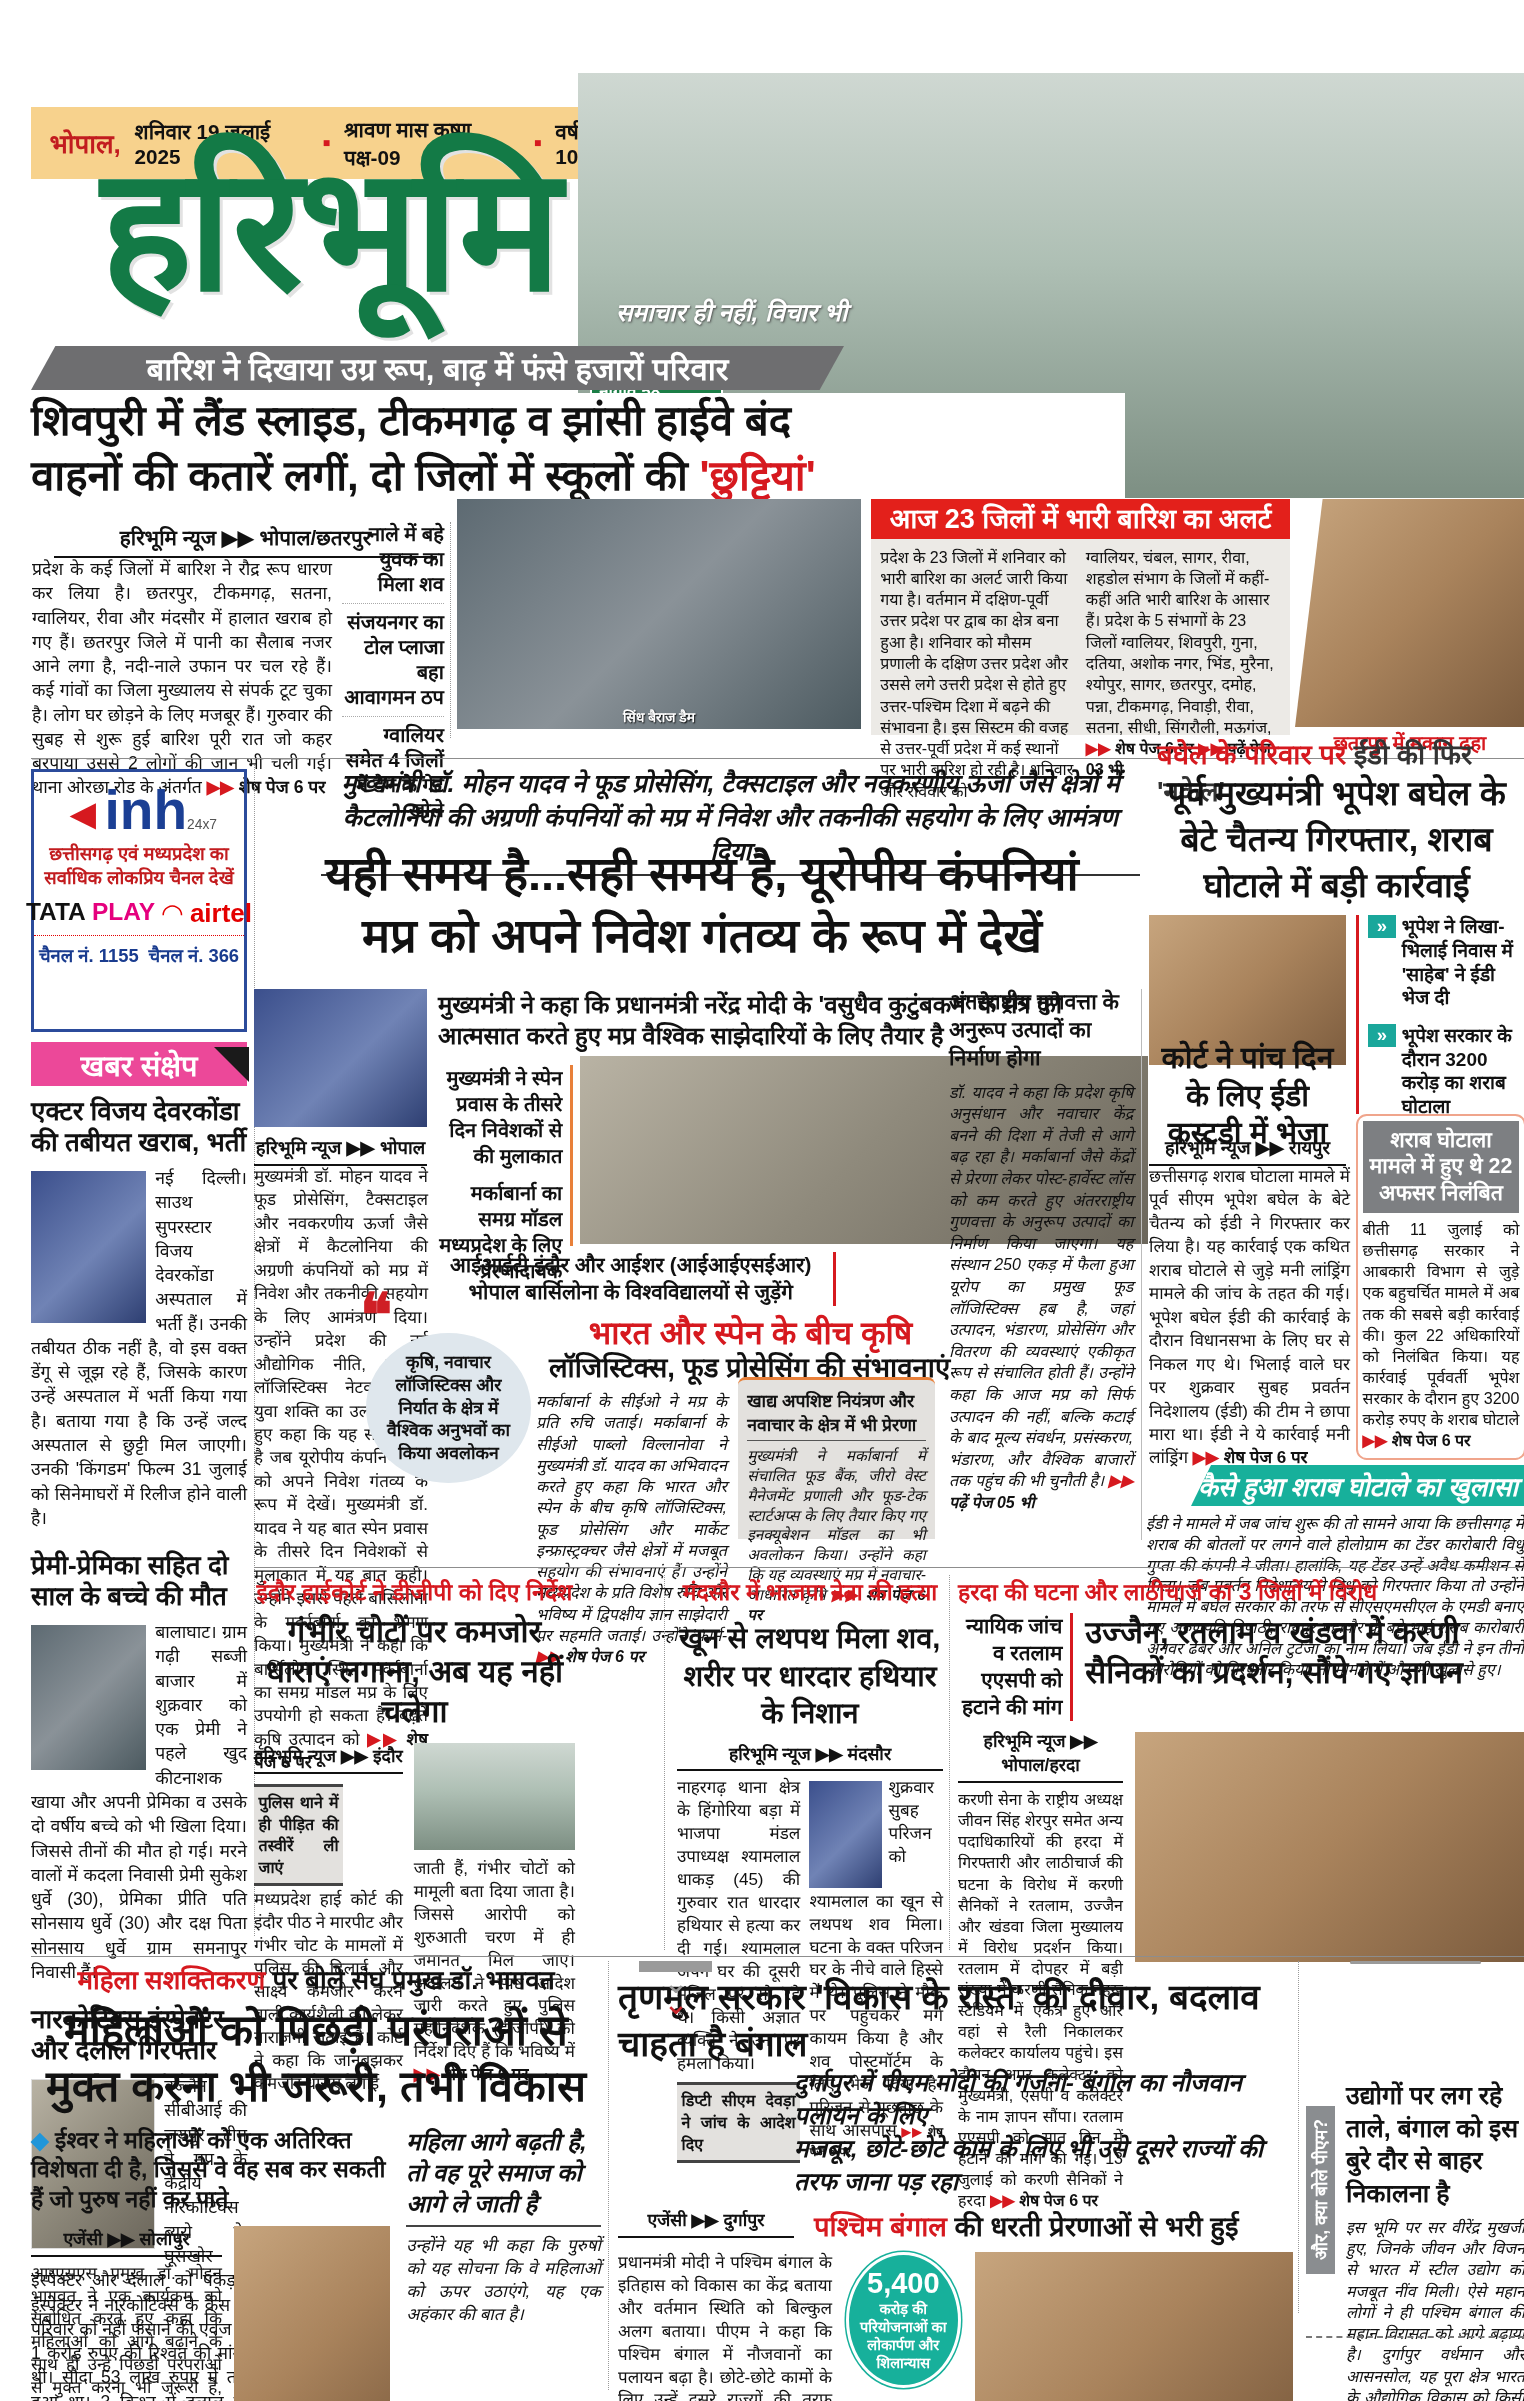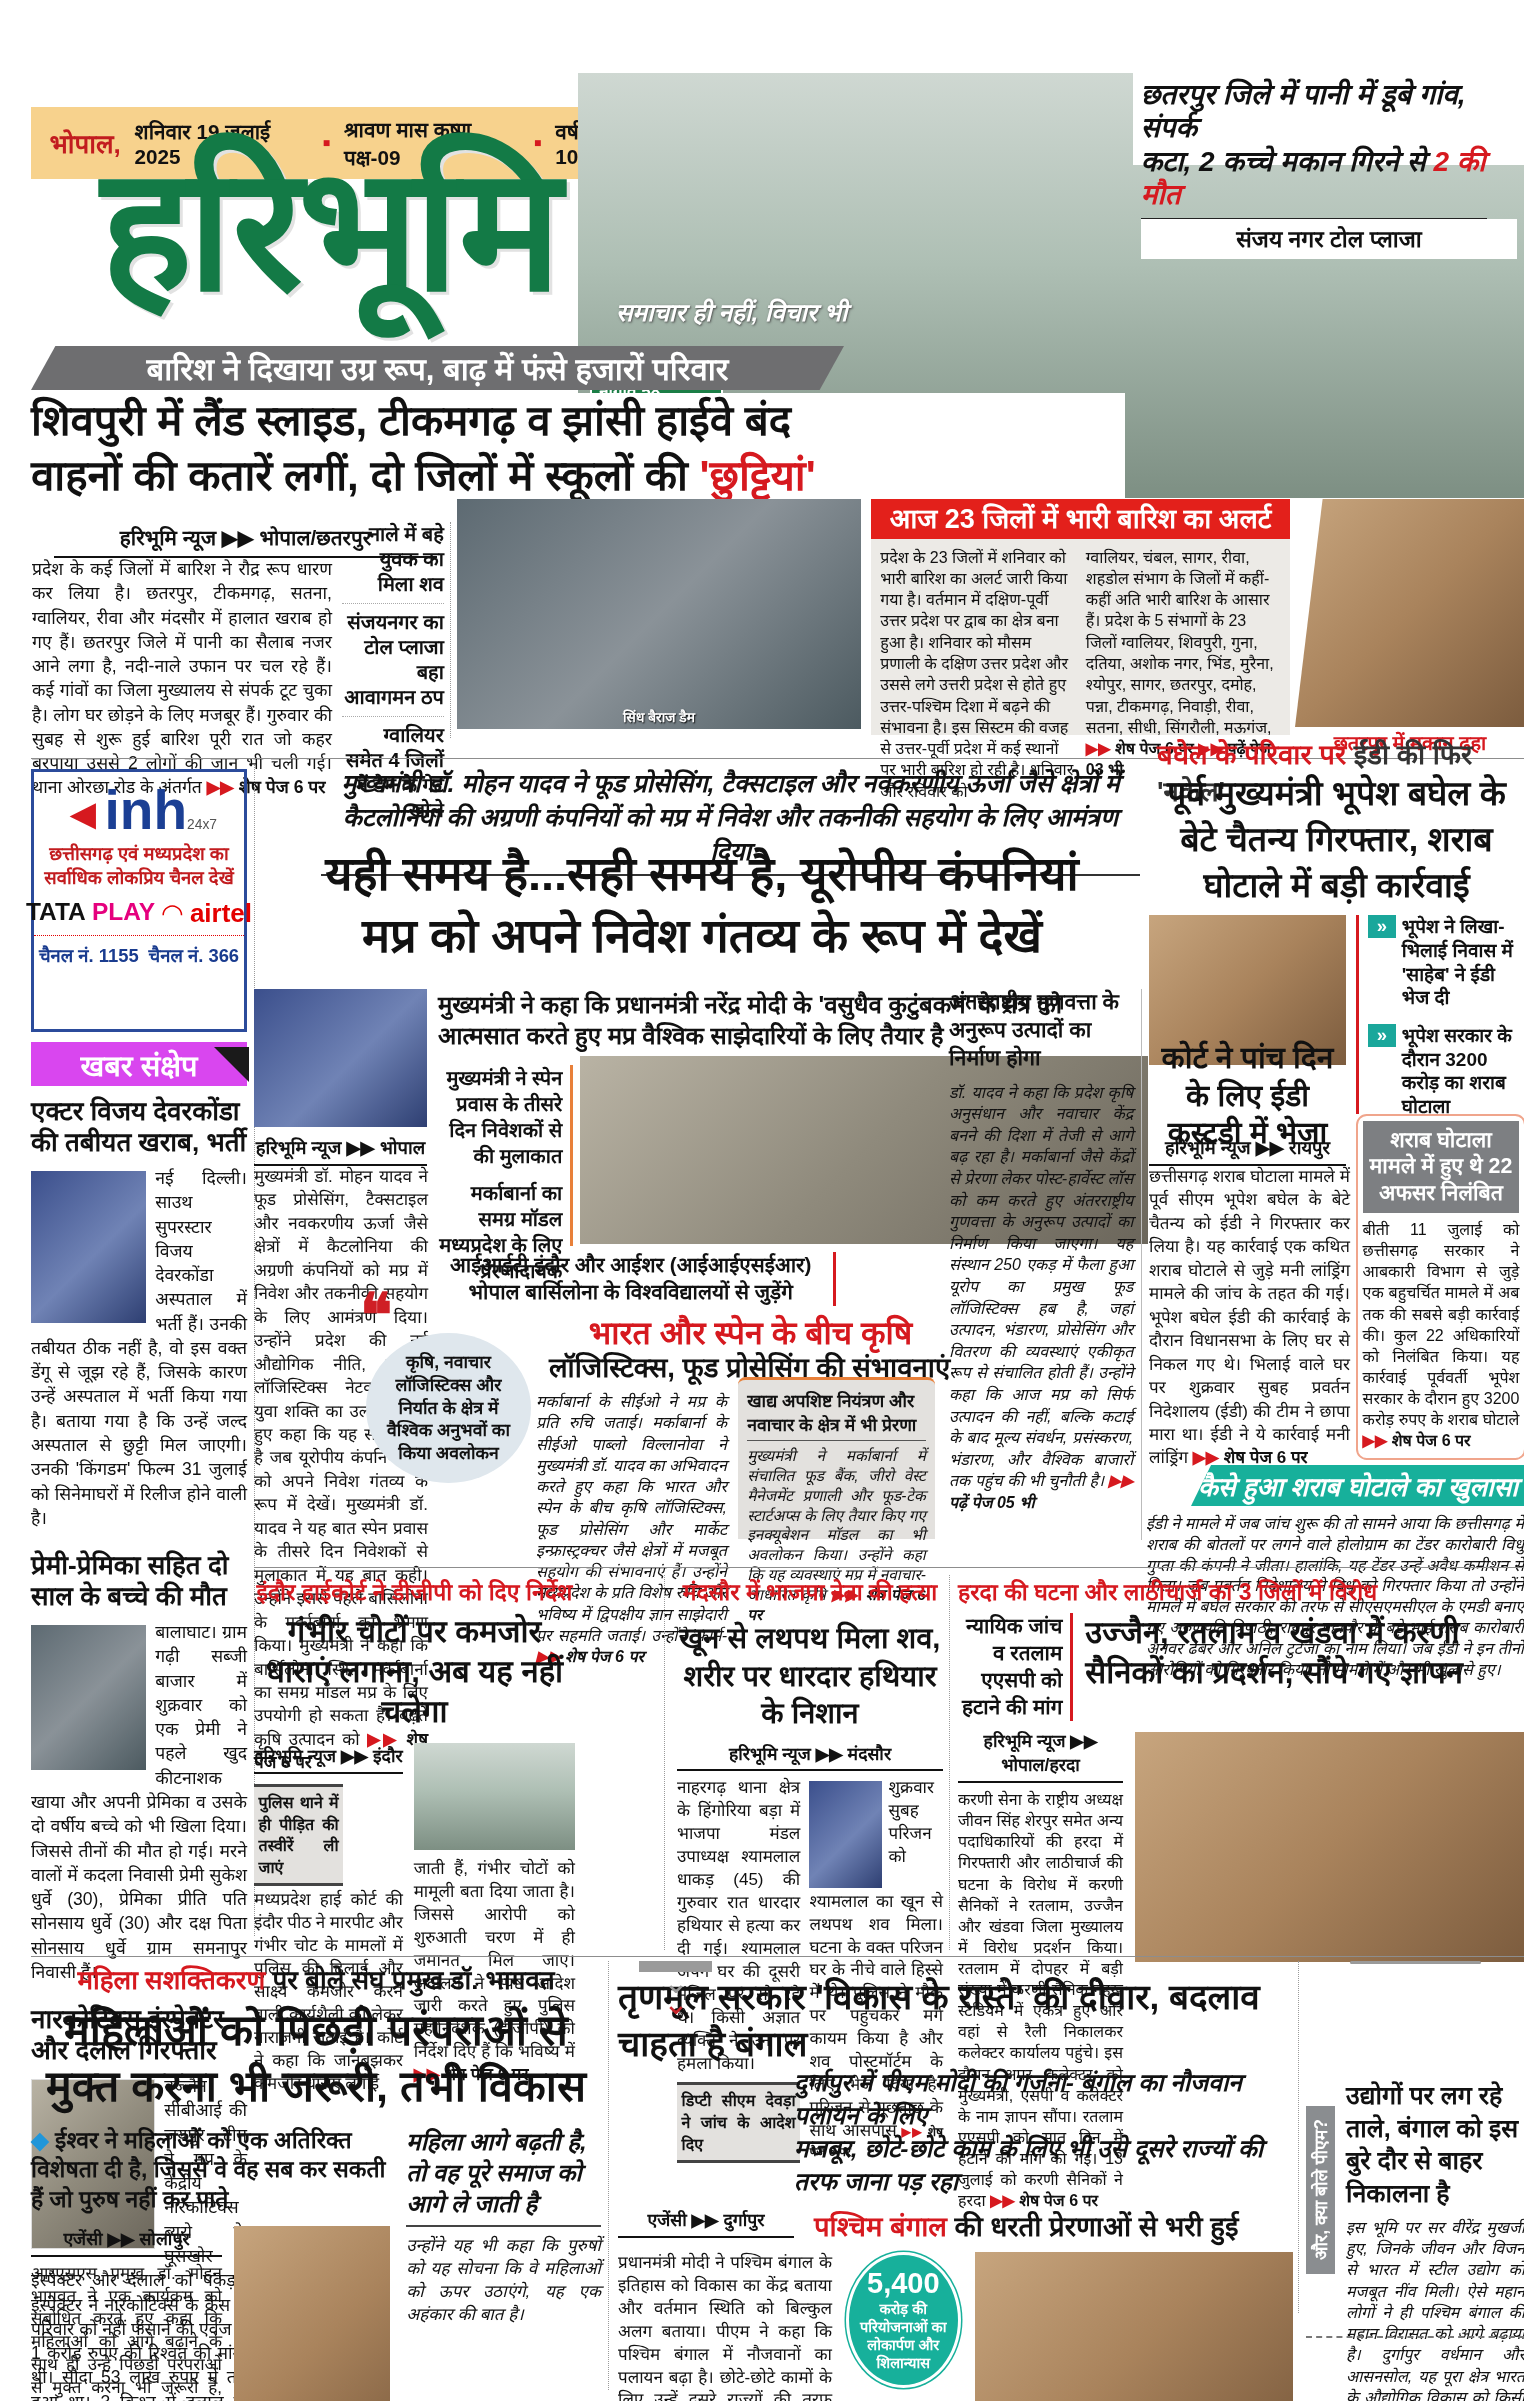--- a/index.html
+++ b/index.html
@@ -47,28 +47,20 @@
   </div>
 
   <div class="abs photo sky" style="left:578px;top:73px;width:947px;height:425px;">
     <div class="abs" style="left:11.5px;top:295px;width:122px;height:66px;background:#1b7e46;border:2.3px solid #fff;border-radius:4.6px;color:#fff;font-weight:bold;font-size:17px;display:flex;flex-direction:column;justify-content:center;padding-left:7.7px;line-height:1.3;">
       <span>नौगांव 58</span>
       <span>छतरपुर 49</span>
     </div>
     <div class="abs" style="left:38px;top:222px;width:321px;font-size:24.5px;font-weight:bold;font-style:italic;color:#fff;text-shadow:0.8px 0.8px 2.3px #444;">समाचार ही नहीं, विचार भी</div>
   </div>
 
-  <div class="abs" style="left:1133px;top:73px;width:392px;height:92px;background:#fff;padding:4.6px 7.7px 0 7.7px;box-sizing:border-box;">
-    <div style="font-size:28px;font-weight:900;font-style:italic;line-height:1.2;">
-      <span>छतरपुर जिले में पानी में डूबे गांव, संपर्क</span><br>
-      <span>कटा, 2 कच्चे मकान गिरने से </span><span class="red">2 की मौत</span>
-    </div>
-    <div style="border-top:1.5px solid #222;margin-top:6.1px;width:92%;"></div>
-    <div class="center" style="font-size:23px;font-weight:bold;padding:3.1px 0 4.6px 0;background:#fff;">संजय नगर टोल प्लाजा</div>
-  </div>
 
   <div class="abs" style="left:69px;top:84px;width:520px;height:275px;display:flex;align-items:center;justify-content:center;color:#137a46;font-weight:900;font-size:172px;letter-spacing:-4.6px;text-shadow:3.1px 3.1px 0 #e2e2e2;">हरिभूमि</div>
   <div class="abs" style="left:111px;top:366px;width:474px;font-size:19px;font-weight:bold;color:#222;">मध्यप्रदेश, छत्तीसगढ़, हरियाणा व दिल्ली से एक साथ प्रकाशित</div>
 
   <div class="abs" style="left:31px;top:346px;width:813px;height:44px;background:#6e6e70;color:#fff;font-size:31px;font-weight:bold;display:flex;align-items:center;justify-content:center;clip-path:polygon(3% 0,100% 0,97% 100%,0 100%);">बारिश ने दिखाया उग्र रूप, बाढ़ में फंसे हजारों परिवार</div>
 
   <div class="abs" style="left:31px;top:393px;width:1094px;height:115px;background:#fff;font-size:42px;font-weight:900;line-height:1.32;">
     <span>शिवपुरी में लैंड स्लाइड, टीकमगढ़ व झांसी हाईवे बंद</span><br>
     <span>वाहनों की कतारें लगीं, दो जिलों में स्कूलों की </span><span class="red">'छुट्टियां'</span>
   </div>
@@ -126,21 +118,21 @@
       <span style="font-size:24.5px;font-weight:900;color:#e5007d;">PLAY</span>
       <span style="color:#e40000;font-size:26px;">◠</span>
       <span style="font-size:26px;font-weight:bold;color:#e40000;">airtel</span>
     </div>
     <div style="display:flex;justify-content:space-around;margin-top:6.1px;color:#1a3c8f;font-weight:900;font-size:18.4px;border-top:1.5px dotted #e40000;padding-top:6.1px;">
       <span>चैनल नं. 1155</span>
       <span>चैनल नं. 366</span>
     </div>
   </div>
 
-  <div class="abs" style="left:31px;top:1042px;width:216px;height:44px;background:#d946ef;color:#fff;font-size:29px;font-weight:900;display:flex;align-items:center;justify-content:center;">
+  <div class="abs" style="left:31px;top:1042px;width:216px;height:44px;background:#ec4899;color:#fff;font-size:29px;font-weight:900;display:flex;align-items:center;justify-content:center;">
     <span>खबर संक्षेप</span>
     <span style="position:absolute;right:-1.5px;top:4.6px;width:0;height:0;border-left:35px solid transparent;border-top:35px solid #1a1a1a;"></span>
   </div>
 
   <div class="abs" style="left:31px;top:1096px;width:216px;height:840px;">
     <div>
       <div style="font-size:26px;font-weight:900;line-height:1.2;">एक्टर विजय देवरकोंडा की तबीयत खराब, भर्ती</div>
       <div class="bodytxt jt" style="margin-top:7.7px;font-size:17.6px;">
         <span class="photo blue" style="float:left;width:115px;height:152px;margin:4.6px 9.2px 3.1px 0;display:block;"></span>
         <span>नई दिल्ली। साउथ सुपरस्टार विजय देवरकोंडा अस्पताल में भर्ती हैं। उनकी तबीयत ठीक नहीं है, वो इस वक्त डेंगू से जूझ रहे हैं, जिसके कारण उन्हें अस्पताल में भर्ती किया गया है। बताया गया है कि उन्हें जल्द अस्पताल से छुट्टी मिल जाएगी। उनकी 'किंगडम' फिल्म 31 जुलाई को सिनेमाघरों में रिलीज होने वाली है।</span>

